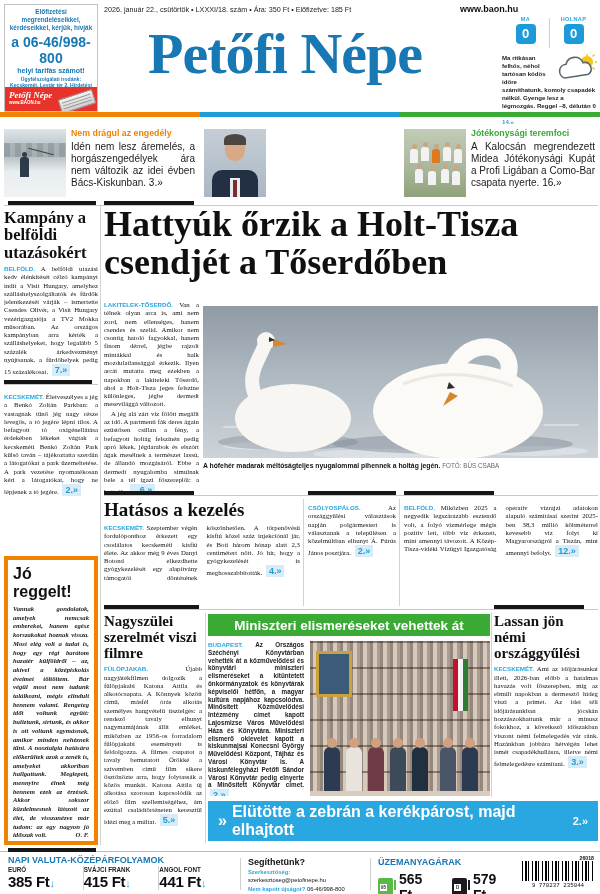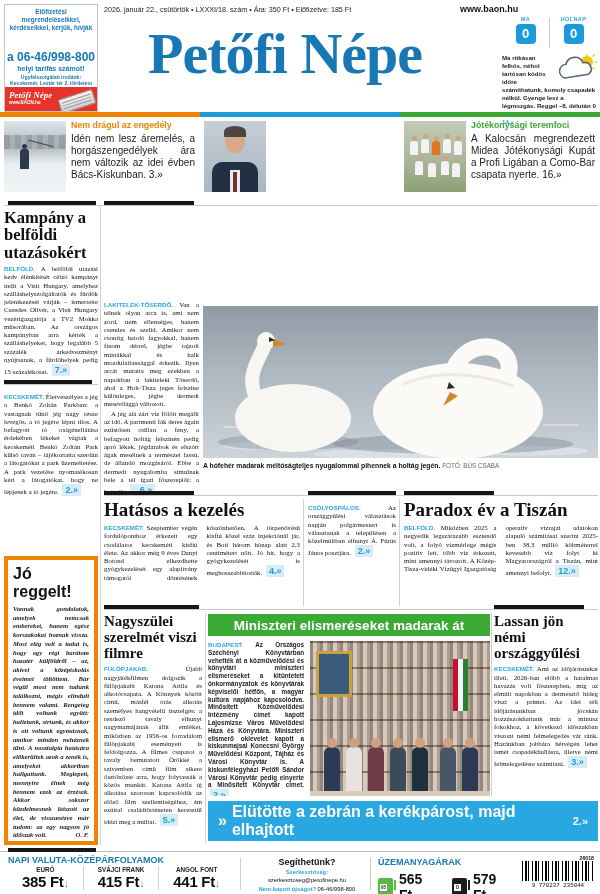--- a/index.html
+++ b/index.html
@@ -3,21 +3,21 @@
 <meta charset="utf-8">
 <style>
   html,body{margin:0;padding:0;background:#e9e9e9;}
   .page{position:relative;width:600px;height:894px;background:#fff;margin:0 auto;
         font-family:"Liberation Sans",sans-serif;color:#111;overflow:hidden;}
   .abs{position:absolute;}
   
   .subbox{left:4px;top:4px;width:92px;height:106px;border:1px solid #c2c2c2;background:#fff;
           text-align:center;color:#1778b4;overflow:hidden;}
   .subbox .l1{font-size:6.4px;font-weight:bold;line-height:1.25;padding-top:3px;}
-  .subbox .ph{font-size:12px;font-weight:bold;margin-top:18px;}
+  .subbox .ph{font-size:14px;font-weight:bold;margin-top:2px;}
   .subbox .l3{font-size:7px;font-weight:bold;margin-top:1px;}
   .subbox .sm{font-size:5.1px;font-weight:bold;line-height:1.25;padding:2px 3px 0 3px;}
   .subbox .red{position:absolute;bottom:0;left:0;right:0;height:24px;background:#e8332a;text-align:left;}
   .subbox .red .pn{color:#fff;font-family:"Liberation Serif",serif;font-style:italic;font-weight:bold;
                    font-size:9px;padding:3px 0 0 4px;}
   .subbox .red .site{color:#fff;font-size:4.5px;font-weight:bold;padding-left:4px;}
   .roll{position:absolute;right:2px;bottom:2px;width:34px;height:13px;background:
         linear-gradient(#f4f4f4,#cfcfcf);border:1px solid #9a9a9a;transform:rotate(-18deg);border-radius:2px;}
   .roll:before{content:"";position:absolute;left:2px;top:3px;right:2px;height:1px;background:#999;box-shadow:0 3px 0 #999,0 6px 0 #999;}
   .dateline{left:104px;top:5px;font-size:7.2px;color:#222;}
@@ -31,21 +31,21 @@
   .w-cell .val{width:20px;height:20px;margin:2px auto 0;background:#1d9ad8;border-radius:4px;color:#fff;
                font-weight:bold;font-size:13px;line-height:20px;}
   .w-div{width:1px;background:#cfcfcf;height:30px;margin-top:2px;}
   .w-text{margin-top:6px;font-size:6.1px;font-weight:bold;color:#222;line-height:1.32;text-align:left;}
   .w-text svg{float:right;margin:0 0 1px 2px;}
   .w-page{color:#29a7e0;}
   
   .tricolor{left:0;top:112px;width:600px;height:5px;display:flex;}
   .tricolor span{flex:1;}
   .teasers{left:0;top:117px;width:600px;height:80px;display:flex;}
-  .teaser{flex:1;display:flex;padding:4px 5px 4px 4px;overflow:hidden;}
+  .teaser{flex:1;display:flex;padding:12px 5px 4px 4px;overflow:hidden;}
   .tphoto{width:62px;height:71px;flex:none;margin-right:5px;position:relative;overflow:hidden;}
   .ttext{flex:1;}
   .ttitle{font-size:8.8px;font-weight:800;line-height:1.1;margin-bottom:2px;}
   .t-orange{color:#f08300;} .t-blue{color:#1a7ab5;} .t-green{color:#3aaa35;}
   .tbody{font-size:10px;font-weight:normal;line-height:1.22;color:#222;text-align:justify;}
   .tpage{color:#111;}
   
   .rule{position:absolute;height:1px;background:#c9c9c9;}
   .rule .bar{position:absolute;top:-4px;height:4px;background:#161616;}
   .vdiv{position:absolute;width:1px;background:#d2d2d2;}
@@ -94,26 +94,26 @@
   #strip{left:208px;top:801px;width:390px;height:40px;background:#29a7e0;color:#fff;display:flex;
          align-items:center;padding:0 10px;box-sizing:border-box;font-weight:800;font-size:16px;}
   #strip .sp{margin-right:5px;}
   #strip .spg{font-size:11px;margin-left:5px;font-weight:bold;opacity:.95;}
   
   #footer{left:0;top:851px;width:600px;height:43px;border-top:1px solid #b8b8b8;box-sizing:border-box;}
   #footer .bar{position:absolute;left:8px;top:-4px;width:88px;height:4px;background:#161616;}
   .fx-title{color:#1778b4;font-weight:800;font-size:9px;}
   #currency{position:absolute;left:8px;top:3px;width:226px;}
   .cur-row{display:flex;margin-top:1px;}
-  .cur-item{flex:1;text-align:center;}
+  .cur-item{flex:1;}
   .cur-item+.cur-item{border-left:1px solid #cfcfcf;}
   .cur-lab{font-size:6.3px;font-weight:bold;color:#222;}
   .cur-val{font-size:15px;font-weight:800;color:#0d0d0d;letter-spacing:-.3px;}
   .cur-arrow{color:#29a7e0;font-size:11px;font-weight:800;}
-  #help{position:absolute;left:248px;top:5px;width:118px;text-align:center;}
+  #help{position:absolute;left:248px;top:5px;width:118px;}
   #help .ht{font-size:9px;font-weight:800;color:#111;}
   #help .hl{font-size:5.8px;margin-top:2px;line-height:1.3;}
   #help .hl b{color:#29a7e0;}
   #fuel{position:absolute;left:378px;top:5px;width:130px;}
   .fuel-row{display:flex;align-items:center;gap:6px;margin-top:4px;}
   .fuel-price{font-size:14px;font-weight:800;}
   .pump{width:15px;height:19px;border-radius:2px;position:relative;flex:none;}
   .pump.green{background:#58b947;} .pump.black{background:#1c1c1c;}
   .pump .pl{position:absolute;left:2px;top:6px;width:7px;height:7px;background:#fff;color:#333;
             font-size:4.5px;font-weight:bold;text-align:center;line-height:7px;}
@@ -272,20 +272,21 @@
     </div>
   </div>
 
   <div class="abs" id="joreggelt">
     <div class="jt">Jó reggelt!</div>
     <div class="jb">
       <span>Vannak gondolatok, amelyek nemcsak embereket, hanem egész korszakokat hoznak vissza. Most elég volt a tudat is, hogy egy régi barátom hazatér külföldről – az, akivel a középiskolás éveimet töltöttem. Bár végül most nem tudunk találkozni, mégis elindult bennem valami. Rengeteg időt voltunk együtt: buliztunk, sírtunk, és akkor is ott voltunk egymásnak, amikor minden nehéznek tűnt. A nosztalgia hatására előkerültek azok a zenék is, amelyeket akkoriban hallgattunk. Meglepett, mennyire élnek még bennem ezek az érzések. Akkor sokszor küzdelmesnek látszott az élet, de visszanézve már tudom: az egy nagyon jó időszak volt. </span><span class="auth">O. F.</span>
     </div>
   </div>
 
+  <div class="abs atitle" id="headline">Hattyúk őrzik a Holt-Tisza csendjét a Tőserdőben</div>
   <div class="abs body" id="herobody">
     <p><span class="tag">LAKITELEK-TŐSERDŐ.</span><span> Van a télnek olyan arca is, ami nem zord, nem ellenséges, hanem csendes és szelíd. Amikor nem csontig hatoló fagyokkal, hanem finom dérrel, jégbe rajzolt mintákkal és halk mozdulatlansággal érkezik. Ilyen arcát mutatta meg ezekben a napokban a lakiteleki Tőserdő, ahol a Holt-Tisza jeges felszíne különleges, jégbe dermedt mesevilággá változott.</span></p>
     <p><span>A jég alá zárt víz fölött megállt az idő. A partmenti fák deres ágain ezüstösen csillan a fény, a befagyott holtág felszínén pedig apró lékek, jégdarabok és elszórt ágak mesélnek a természet lassú, de állandó mozgásáról. Ebbe a dermedt nyugalomba simulnak bele a tél igazi főszereplői: a hattyúk. </span><span class="pg">6.»</span></p>
   </div>
 
   <div class="abs" id="heroimg">
     <svg width="395" height="152" viewBox="0 0 395 152">
       <defs>
         <linearGradient id="ice" x1="0" y1="0" x2="0" y2="1">
           <stop offset="0" stop-color="#8f9aa5"></stop>
@@ -341,42 +342,41 @@
     </div>
   </div>
 
   <div class="abs" id="polgarmester">
     <div class="body" style="margin-top:4px">
       <span class="tag">CSÓLYOSPÁLOS.</span><span> Az országgyűlési választások napján polgármestert is választanak a településen a közelmúltban elhunyt Á. Fúrús János posztjára. </span><span class="pg">2.»</span>
     </div>
   </div>
 
   <div class="abs" id="paradox">
-    <div class="atitle">Paradox év a Tiszán</div>
     <div class="body cols">
       <span class="tag">BELFÖLD.</span><span> Miközben 2025 a negyedik legszárazabb esztendő volt, a folyó vízmérlege mégis pozitív lett, több víz érkezett, mint amennyi távozott. A Közép-Tisza-vidéki Vízügyi Igazgatóság operatív vízrajzi adatokon alapuló számításai szerint 2025-ben 38,3 millió köbméterrel kevesebb víz folyt ki Magyarországról a Tiszán, mint amennyi befolyt. </span><span class="pg">12.»</span>
     </div>
   </div>
 
   <div class="rule" style="left:104px;top:609px;width:494px">
     <span class="bar" style="left:0;width:95px"></span>
     <span class="bar" style="left:390px;width:90px"></span>
   </div>
   <div class="vdiv" style="left:205px;top:613px;height:230px"></div>
   <div class="vdiv" style="left:491px;top:613px;height:184px"></div>
 
   <div class="abs" id="nagyszulei">
     <div class="atitle">Nagyszülei szerelmét viszi filmre</div>
     <div class="body" style="margin-top:4px">
       <span class="tag">FÜLÖPJAKAB.</span><span> Újabb nagyjátékfilmen dolgozik a fülöpjakabi Katona Attila és alkotócsapata. A Könnyek között című, másfél órás alkotás személyes hangvételű tisztelgés: a rendező tavaly elhunyt nagymamájának állít emléket, miközben az 1956-os forradalom fülöpjakabi eseményeit is feldolgozza. A filmes csapatot a tavaly bemutatott Örökké a szívemben című film sikere ösztönözte arra, hogy folytassák a közös munkát. Katona Attila új alkotása szorosan kapcsolódik az előző film szellemiségéhez, ám ezúttal családtörténeten keresztül idézi meg a múltat. </span><span class="pg">5.»</span>
     </div>
   </div>
 
   <div class="abs" id="miniszteri">
-    <div class="banner">Miniszteri elismeréseket madarak át</div>
+    <div class="banner">Miniszteri elismeréseket vehettek át</div>
     <div class="mrow">
       <div class="mtext">
         <span class="tag">BUDAPEST.</span><span> Az Országos Széchényi Könyvtárban vehették át a közművelődési és könyvtári miniszteri elismeréseket a kitüntetett önkormányzatok és könyvtárak képviselői hétfőn, a magyar kultúra napjához kapcsolódva. Minősített Közművelődési Intézmény címet kapott Lajosmizse Város Művelődési Háza és Könyvtára. Miniszteri elismerő oklevelet kapott a kiskunmajsai Konecsni György Művelődési Központ, Tájház és Városi Könyvtár is. A kiskunfélegyházi Petőfi Sándor Városi Könyvtár pedig elnyerte a Minősített Könyvtár címet. </span><span class="pg">2.»</span>
       </div>
       <div class="mphoto ph-lib">
         <div class="shelves"></div>
         <div class="frame"></div>
         <div class="flag"></div>
         <div class="pe" style="left:14px;background:#2c3a52"></div>
         <div class="pe" style="left:36px;background:#e8e4dd"></div>

